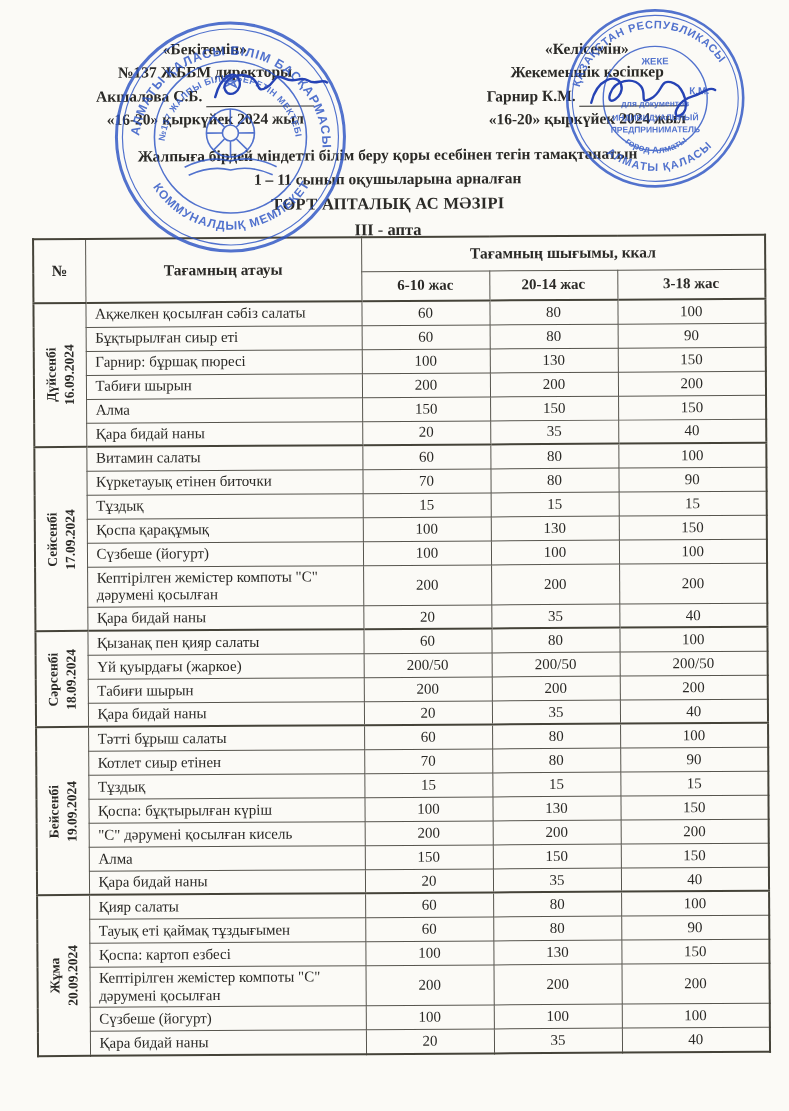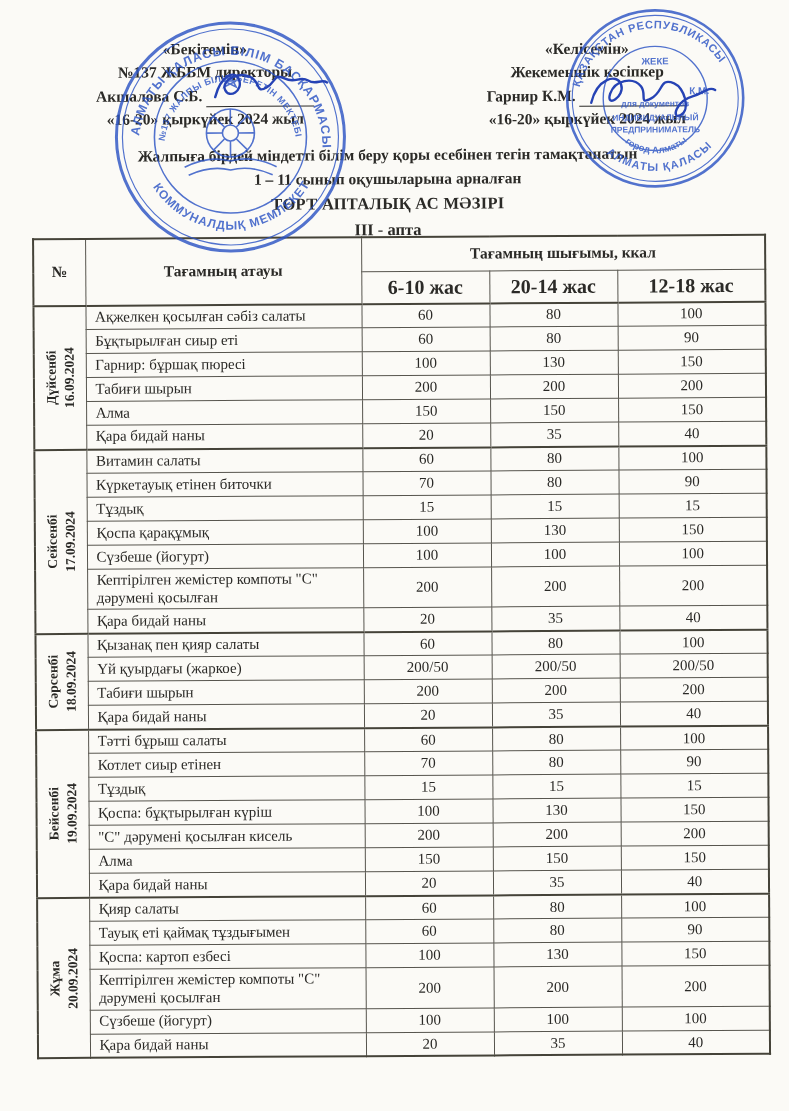--- a/index.html
+++ b/index.html
@@ -35,21 +35,21 @@
     position:absolute;left:34px;top:236px;width:732px;
     border-collapse:collapse;table-layout:fixed;
     font-size:15px;
   }
   col.c-day{width:52px} col.c-dish{width:276px}
   col.c-v1{width:128px} col.c-v2{width:128px} col.c-v3{width:148px}
   th,td{border:1px solid var(--border)}
   table{border:2px solid #454339}
   thead th{font-weight:bold;font-size:15.5px;padding:4px 2px}
   thead tr:first-child th{height:34px}
-  thead tr:last-child th{height:30px;font-size:20px}
+  thead tr:last-child th{height:30px;font-size:15px}
   thead{border-bottom:2px solid #454339}
   tbody td{height:24px;padding:2px 6px;vertical-align:middle}
   td.dish{text-align:left;line-height:1.18;padding-left:9px}
   td.val{text-align:center}
   tr.day-first td{border-top:2px solid #454339}
   td.day-cell{position:relative;padding:0}
   .day-rot{position:absolute;inset:0;display:flex;align-items:center;justify-content:center}
   .day-rot-inner{transform:rotate(-90deg);white-space:nowrap;text-align:center;
     font-weight:bold;font-size:13.5px;line-height:1.3}
   
@@ -175,21 +175,21 @@
     </colgroup>
     <thead>
       <tr>
         <th rowspan="2">№</th>
         <th rowspan="2">Тағамның атауы</th>
         <th colspan="3">Тағамның шығымы, ккал</th>
       </tr>
       <tr>
         <th>6-10 жас</th>
         <th>20-14 жас</th>
-        <th>12-18 жас</th>
+        <th>3-18 жас</th>
       </tr>
     </thead>
     <tbody>
         <tr class="day-first">
           <td class="day-cell" rowspan="6">
             <div class="day-rot">
               <div class="day-rot-inner">
                 <div>Дүйсенбі</div>
                 <div>16.09.2024</div>
               </div>

